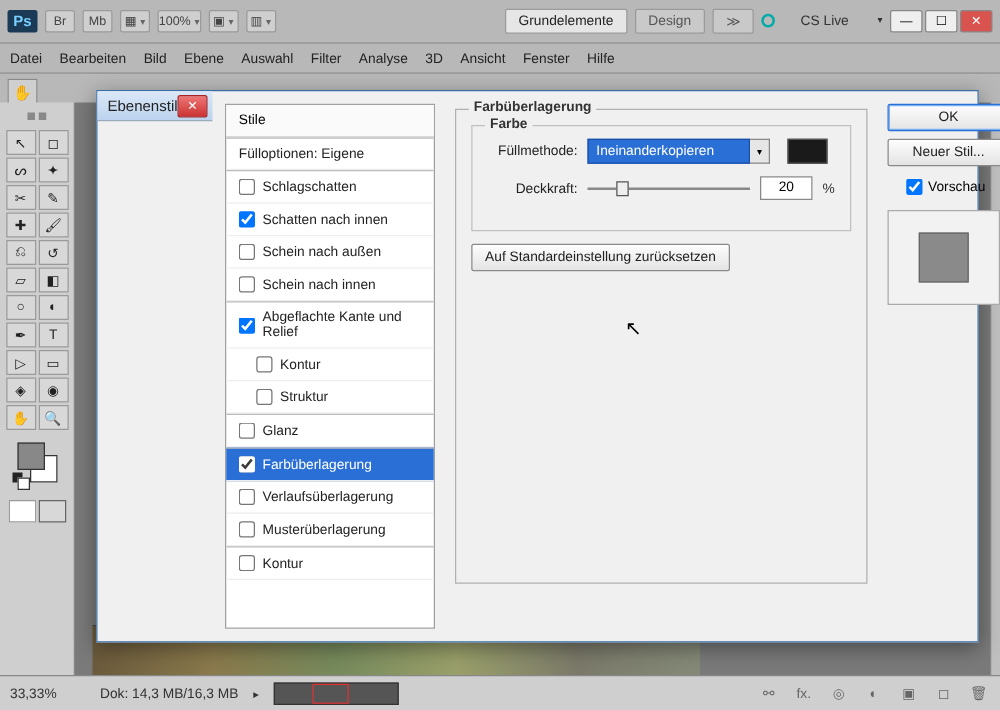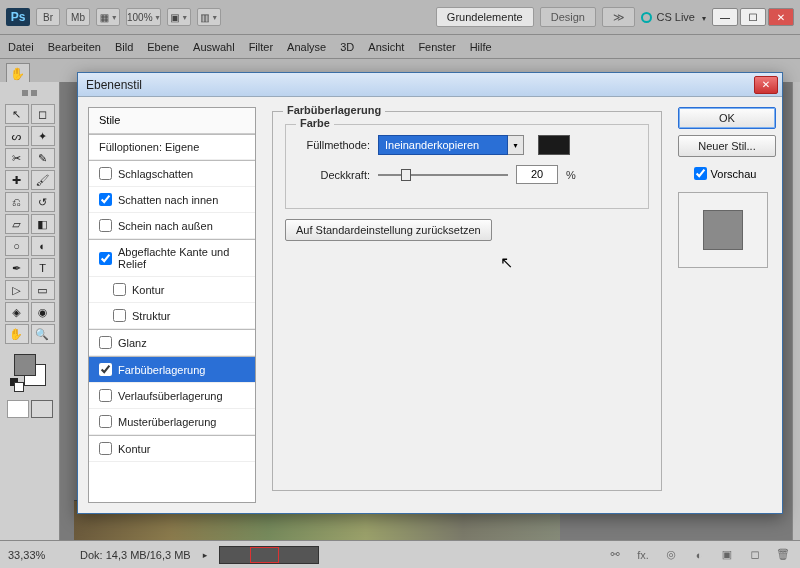--- a/index.html
+++ b/index.html
@@ -6,21 +6,21 @@
 body { background: #b6b6b6; width: 800px; height: 568px; overflow: hidden; position: relative; }
 
 
 .app-bar { height: 28px; background: #b8b8b8; border-bottom: 1px solid #8a8a8a; display: flex; align-items: center; padding: 17px 6px; gap: 6px; }
 .ps-logo { width: 24px; height: 18px; background: #1a3a56; color: #79cfff; font-weight: bold; display: flex; align-items: center; justify-content: center; border-radius: 2px; font-size: 12px; }
 .chip { height: 18px; min-width: 24px; background: #cfcfcf; border: 1px solid #9a9a9a; border-radius: 2px; display: flex; align-items: center; justify-content: center; font-size: 10px; color: #444; }
 .dd::after { content: "▾"; margin-left: 3px; font-size: 8px; color: #666; }
 .spacer { margin-left: auto; }
 .ws-btn { height: 20px; padding: 0 10px; background: #c9c9c9; border: 1px solid #9a9a9a; border-radius: 2px; display: flex; align-items: center; color: #555; }
 .ws-btn.active { background: #e6e6e6; color: #222; }
-.cslive { display: flex; align-items: flex-end; gap: 4px; color: #333; }
+.cslive { display: flex; align-items: flex-start; gap: 20px; color: #333; }
 .cs-dot { width: 11px; height: 11px; border-radius: 50%; border: 2px solid #0aa; }
 .win-btns { display: flex; gap: 2px; }
 .win-btn { width: 26px; height: 18px; background: #efefef; border: 1px solid #888; border-radius: 2px; display: flex; align-items: center; justify-content: center; font-size: 10px; }
 .win-btn.close { background: #d9534f; color: #fff; }
 
 .menu-bar { height: 24px; background: #b8b8b8; border-bottom: 1px solid #8a8a8a; display: flex; align-items: center; padding: 0 8px; gap: 14px; color: #222; }
 .menu-item { cursor: default; }
 .opt-bar { height: 30px; background: #b8b8b8; border-bottom: 1px solid #8a8a8a; display: flex; align-items: center; padding-left: 6px; gap: 8px; }
 .scroll-ctl { width: 24px; height: 22px; background: #cfcfcf; border: 1px solid #8a8a8a; display:flex;align-items:center;justify-content:center; font-size:12px;}
 
@@ -47,21 +47,21 @@
 
 
 .status { position:absolute; left:0; right:0; bottom:0; height:28px; background:#cfcfcf; border-top:1px solid #888; display:flex; align-items:center; padding:0 8px; gap:12px; color:#333;}
 .status .zoom { width:60px; }
 .status .right { margin-left:auto; display:flex; gap:10px; color:#666;}
 .status .ricon { width:18px;height:14px;display:flex;align-items:center;justify-content:center;}
 .mini-nav { width:100px;height:18px;background:#555;border:1px solid #333; position:relative;}
 .mini-nav .view { position:absolute; width:30%; height:100%; border:1px solid #d33; left:30%;}
 
 
-.dialog { position:absolute; left:77px; top:72px; width:706px; height:442px; background:#f0f0f0; border:1px solid #3a6ea5; box-shadow:0 4px 16px rgba(0,0,0,0.4); display:flex; flex-direction:column; }
+.dialog { position:absolute; left:77px; top:72px; width:706px; height:442px; background:#f0f0f0; border:1px solid #3a6ea5; box-shadow:0 4px 16px rgba(0,0,0,0.4); display:flex; flex-direction:row; }
 .titlebar { height:24px; background:linear-gradient(#dbe8f8,#bcd3ee); border-bottom:1px solid #9ab; display:flex; align-items:center; padding:0 4px 0 8px; color:#222; }
 .titlebar .title { flex:1; font-size:12px; }
 .close-x { width:24px; height:18px; background:linear-gradient(#e77,#c33); border:1px solid #a22; border-radius:2px; color:#fff; display:flex; align-items:center; justify-content:center; font-size:10px;}
 
 .dialog-body { flex:1; display:flex; padding:10px; gap:6px; }
 
 .styles-list { width:168px; border:1px solid #a0a0a0; background:#fff; display:flex; flex-direction:column; }
 .styles-list .head { height:26px; padding:6px 10px; border-bottom:1px solid #ccc; background:#fafafa;}
 .style-row { padding:6px 8px 6px 10px; display:flex; align-items:center; gap:6px; border-bottom:1px solid #eee; color:#222;}
 .style-row.sub { padding-left:24px; }
@@ -225,20 +225,24 @@
             <span>Schlagschatten</span>
           </div>
           <div class="style-row">
             <input type="checkbox" checked="" style="">
             <span>Schatten nach innen</span>
           </div>
           <div class="style-row">
             <input type="checkbox" style="">
             <span>Schein nach außen</span>
           </div>
+          <div class="style-row">
+            <input type="checkbox" style="">
+            <span>Schein nach innen</span>
+          </div>
           <div class="style-row sep">
             <input type="checkbox" checked="" style="">
             <span>Abgeflachte Kante und Relief</span>
           </div>
           <div class="style-row sub">
             <input type="checkbox" style="">
             <span>Kontur</span>
           </div>
           <div class="style-row sub">
             <input type="checkbox" style="">

